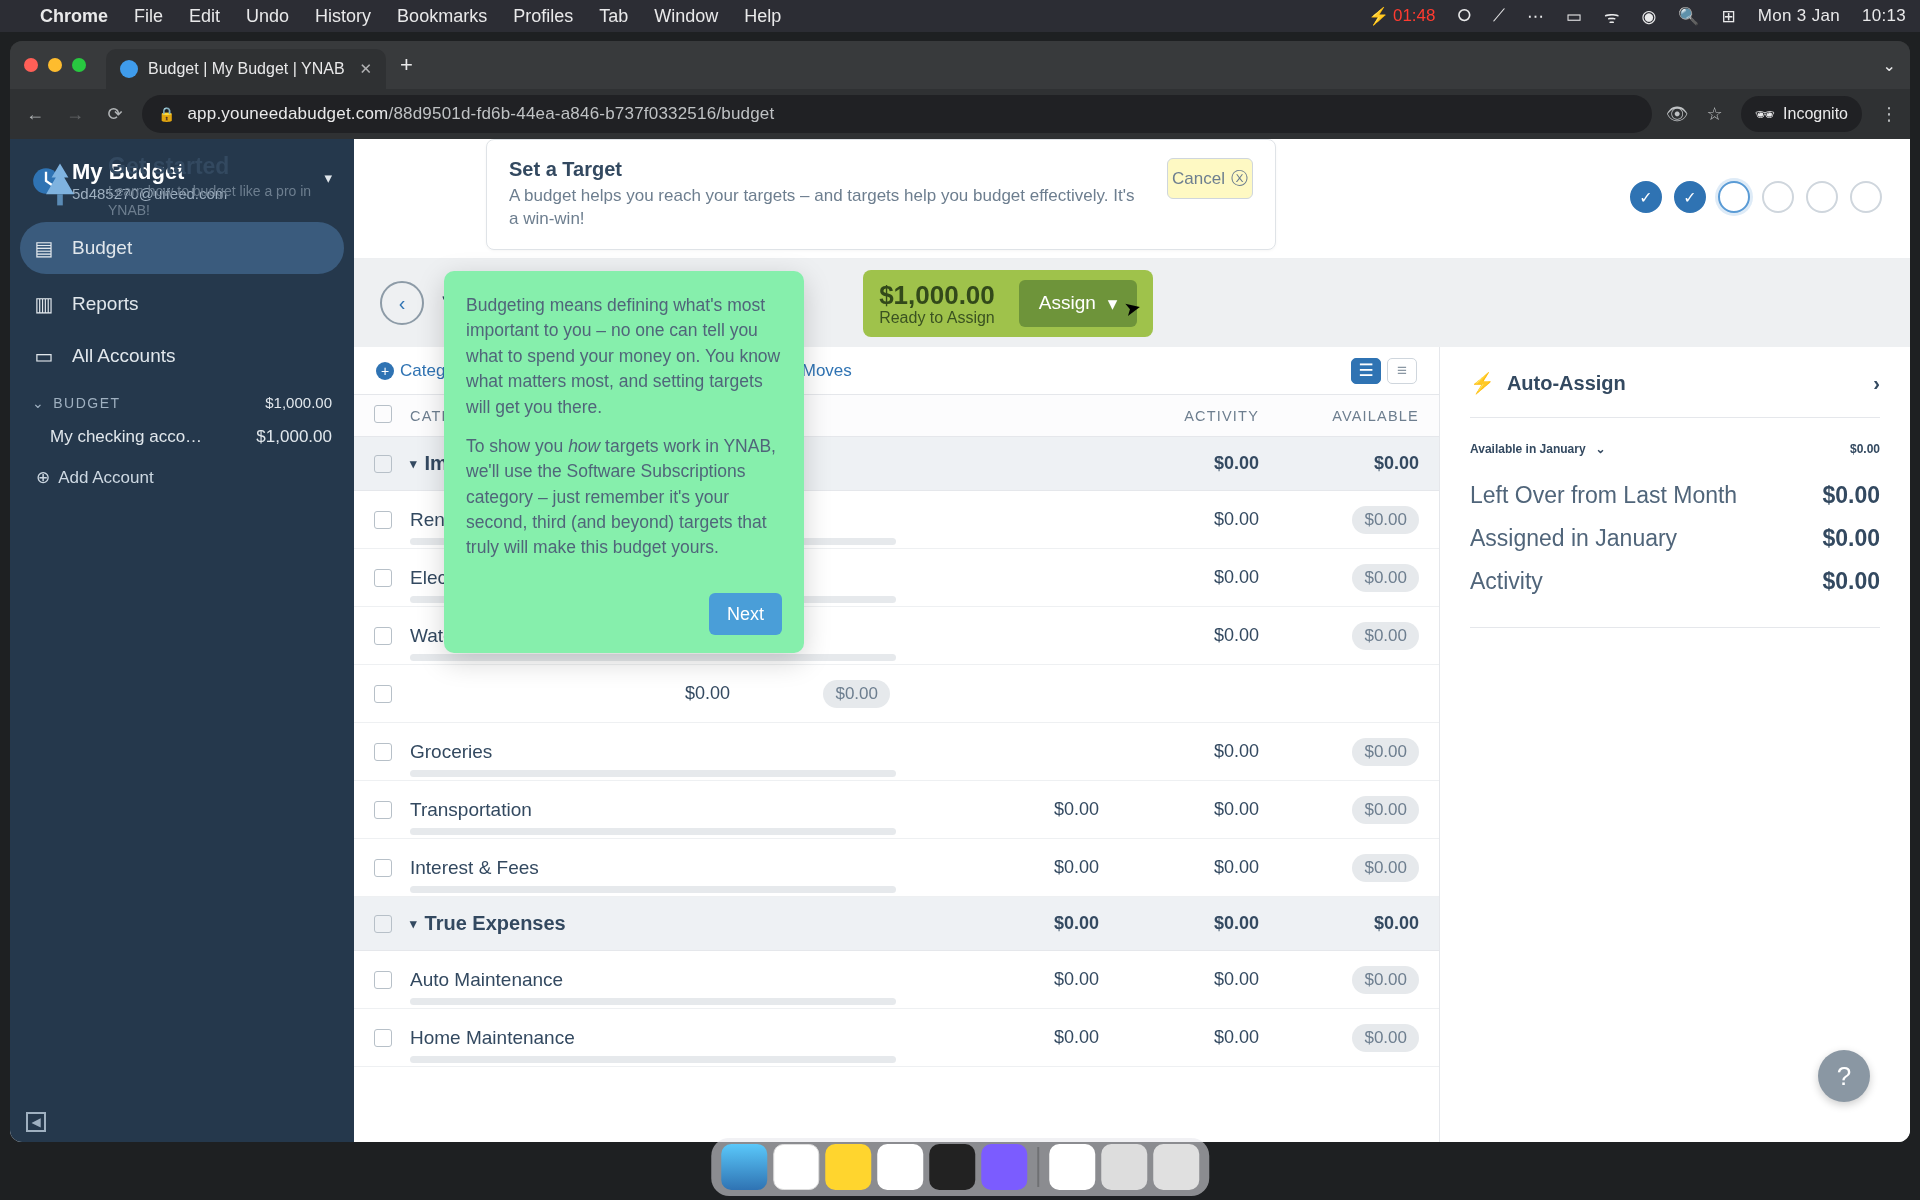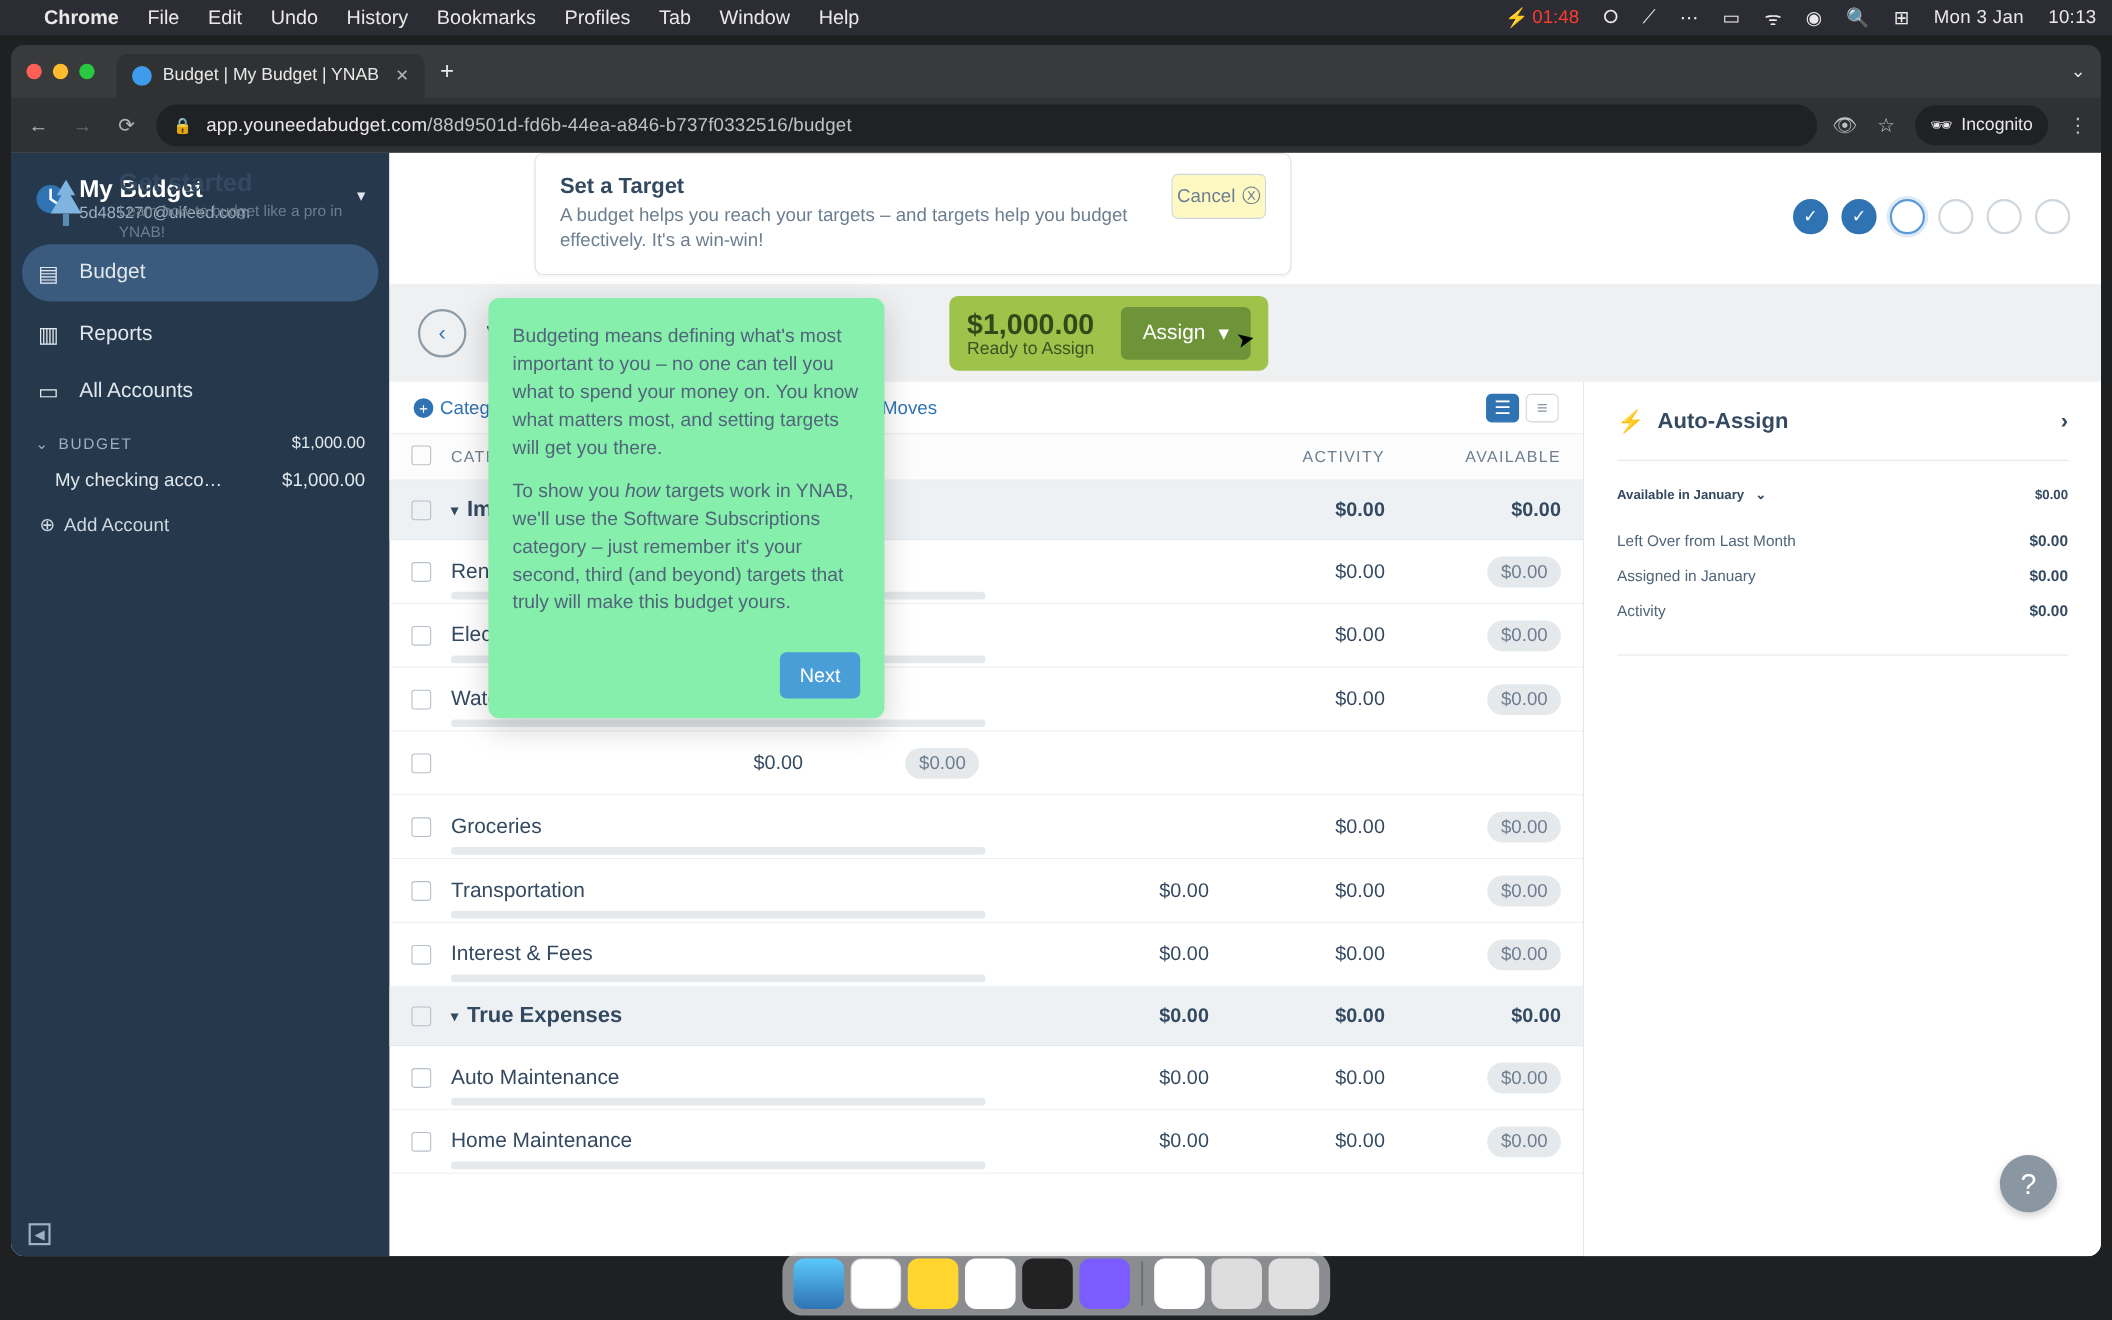--- a/index.html
+++ b/index.html
@@ -56,21 +56,21 @@
 .budgetsec-head .amt { margin-left:auto; font-size:15px; letter-spacing:0; color:#e1e7ec;}
 .acct-row { display:flex; padding:8px 0 8px 18px; font-size:17px;}
 .acct-row .amt {margin-left:auto;}
 .addacct { display:flex; align-items:center; gap:8px; padding:12px 0 0 4px; font-size:17px; color:#cdd8e2;}
 
 .sidebar-foot { margin-top:auto; padding:10px 16px; }
 .collapse-icon { width:20px; height:20px; border:2px solid #9fb0c0; display:inline-flex; align-items:center; justify-content:center; font-size:12px; color:#9fb0c0;}
 .gs-title { font-weight:700; font-size:23px; color:#334960; }
 .gs-sub { font-size:14px; color:#6d7e8f; line-height:1.35; margin-top:2px;}
 
-.target-card { background:#fff; border:1px solid #dfe3e7; border-radius:8px; padding:18px 22px; width:688px; margin-left:132px; display:flex; gap:24px; box-shadow:0 1px 3px rgba(0,0,0,0.04);}
+.target-card { background:#fff; border:1px solid #dfe3e7; border-radius:8px; padding:18px 22px; width:790px; margin-left:132px; display:flex; gap:24px; box-shadow:0 1px 3px rgba(0,0,0,0.04);}
 .target-card .tc-title { font-weight:700; font-size:20px; color:#334960; margin-bottom:4px;}
 .target-card .tc-body { font-size:17px; color:#6d7e8f; line-height:1.35;}
 .cancel-btn { border:1px solid #cfd6dd; border-radius:6px; padding:8px 4px; color:#6d7e8f; font-size:17px; display:flex; align-items:center; gap:6px; align-self:flex-start; background:#fef9c3;}
 
 .progress-dots { position:absolute; right:28px; top:42px; display:flex; gap:12px; }
 .dot { width:32px; height:32px; border-radius:50%; border:2.5px solid #cfd6dd; background:#fff; display:flex; align-items:center; justify-content:center;}
 .dot.done { background:#2f73b3; border-color:#2f73b3; color:#fff; font-size:16px;}
 .dot.current { border-color:#5a9bd5; box-shadow:0 0 0 3px rgba(90,155,213,0.2);}
 
 
@@ -105,21 +105,21 @@
 .cat-row .name { flex:1; position:relative;}
 .cat-row .bar { position:absolute; left:0; bottom:-14px; height:7px; width:486px; background:#e6e9ec; border-radius:4px;}
 .cat-row .num, .group-row .num { width:160px; text-align:right; font-size:18px; color:#334960;}
 .avail-pill { display:inline-block; background:#e6e9ec; border-radius:14px; padding:4px 12px; font-size:17px; color:#6d7e8f;}
 
 .inspector { width:470px; background:#fff; padding:24px 30px; font-size:18px; color:#334960;}
 .autohead { font-weight:700; font-size:20px; display:flex; align-items:center; gap:12px; padding-bottom:22px; border-bottom:1px solid #e5e7eb;}
 .avail-sec { padding:24px 0; border-bottom:1px solid #e5e7eb; }
 .avail-head { font-weight:700; font-size:12px; display:flex; align-items:center; gap:10px; margin-bottom:18px;}
 .avail-head .amt { margin-left:auto; font-weight:700;}
-.kv { display:flex; padding:8px 0; font-size:14px; color:#50657a;}
+.kv { display:flex; padding:8px 0; font-size:23px; color:#50657a;}
 .kv .v { margin-left:auto; color:#334960; font-weight:600;}
 
 
 .gs-wrap { position:absolute; left:22px; top:14px; display:flex; gap:20px; align-items:flex-start; width:315px; z-index:2;}
 .gs-wrap svg { flex-shrink:0; margin-top:2px;}
 
 
 .tip { position:absolute; left:434px; top:132px; width:360px; background:#86efac; border-radius:10px; box-shadow:0 8px 28px rgba(0,0,0,0.18); padding:22px 22px 18px; z-index:30; font-size:17.5px; color:#50657a; line-height:1.45;}
 .tip em { font-style:italic; }
 .tip .nextbtn { margin-top:32px; float:right; background:#4a9ed8; color:#fff; border-radius:6px; padding:8px 18px; font-size:18px;}

